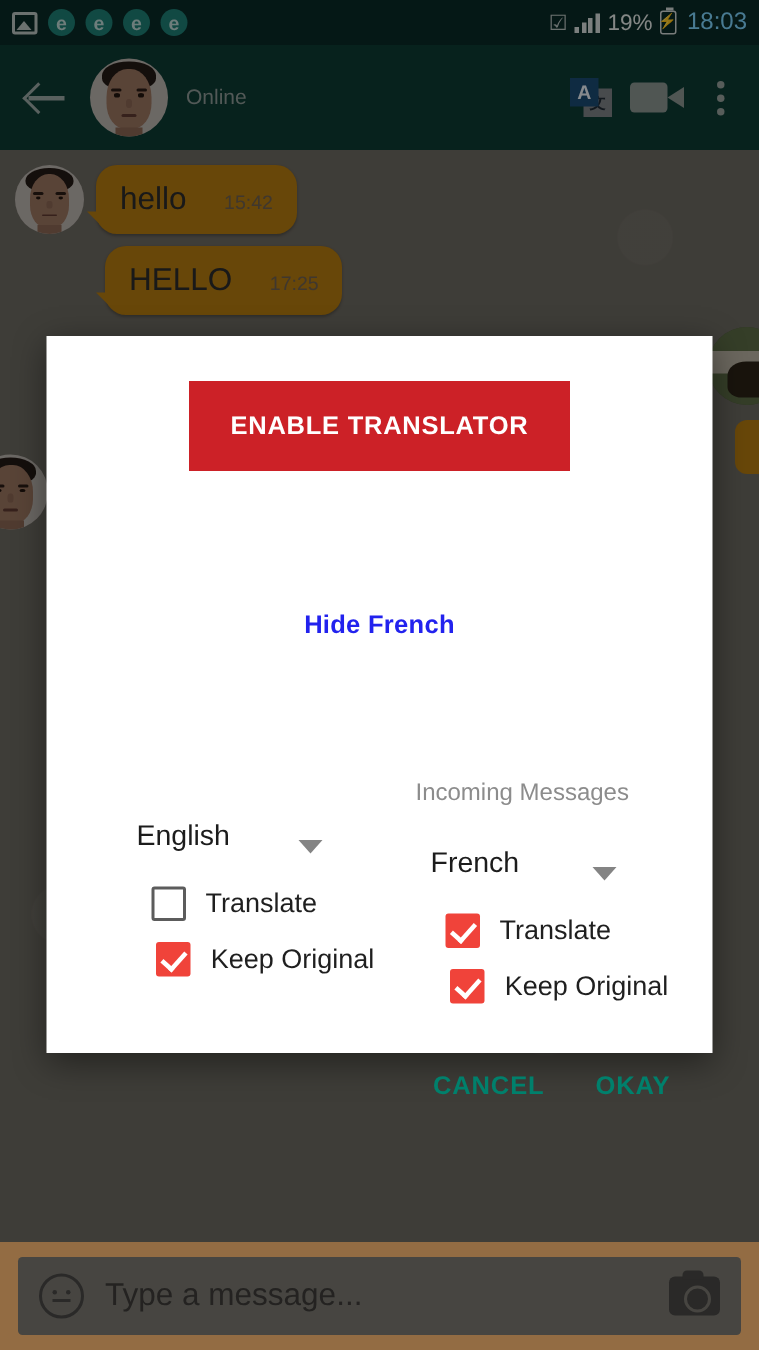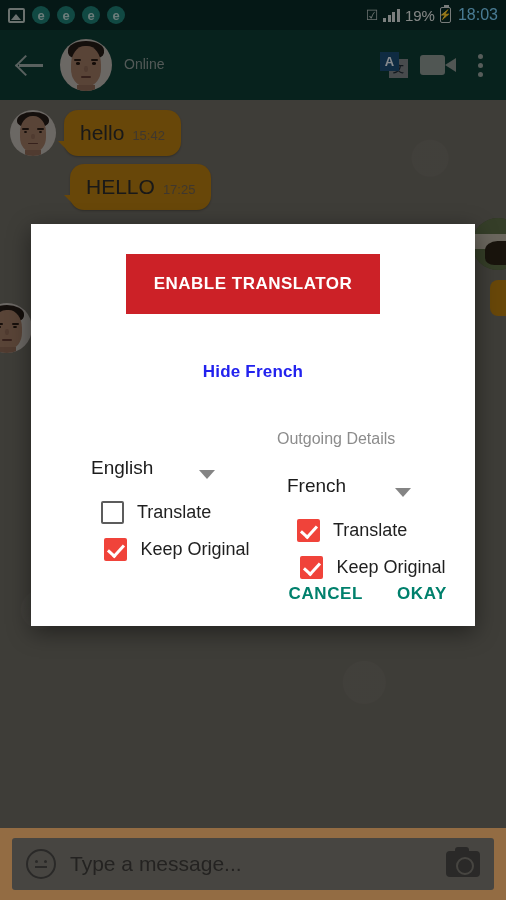--- a/index.html
+++ b/index.html
@@ -180,21 +180,21 @@
       radial-gradient(circle at 8% 70%, rgba(255,255,255,.03) 0 19px, transparent 20px),
       radial-gradient(circle at 72% 80%, rgba(255,255,255,.03) 0 21px, transparent 22px),
       #6c6961;
   }
   .msg-row { display: flex; align-items: flex-start; gap: 8px; padding: 0 10px; }
   .msg-row.incoming { margin-top: 10px; }
   .msg-row .avatar.small { width: 46px; height: 46px; flex: 0 0 46px; }
   .bubble {
     background: #b37a10; border-radius: 14px;
     padding: 11px 16px; position: relative;
-    display: flex; align-items: baseline; gap: 8px;
+    display: flex; align-items: baseline; gap: 25px;
     max-width: 300px;
     box-shadow: 0 1px 2px rgba(0,0,0,.25);
   }
   .bubble .text { font-size: 21px; color: #2b2b2b; }
   .bubble .time { font-size: 13px; color: #6d6050; }
   .bubble.tail-left::after {
     content: ""; position: absolute; left: -6px; bottom: 6px;
     width: 0; height: 0;
     border-top: 9px solid #b37a10;
     border-left: 9px solid transparent;
@@ -272,25 +272,26 @@
 
   
   #scrim {
     position: absolute; inset: 0; background: rgba(0,0,0,0.42);
     z-index: 20;
   }
 
   
   #translator-dialog {
     position: absolute; left: 31px; top: 224px;
-    width: 444px; height: 402px;
+    width: 444px; height: 478px;
     background: #ffffff; z-index: 30;
     box-shadow: 0 6px 22px rgba(0,0,0,.45);
     display: flex; flex-direction: column;
     padding: 0 22px;
+    gap: 45px;
   }
   #enable-translator-button {
     align-self: center; margin-top: 30px;
     background: #cc2127; color: #ffffff;
     border: none; cursor: pointer;
     font-family: "Liberation Sans", sans-serif;
     font-size: 17px; font-weight: bold; letter-spacing: 0.5px;
     padding: 20px 28px; min-width: 205px;
   }
   #hide-details-link {
@@ -492,21 +493,21 @@
           <span class="cbox off"></span>
           <span class="check-label">Translate</span>
         </div>
         <div class="check-row second">
           <span class="cbox on"></span>
           <span class="check-label">Keep Original</span>
         </div>
       </div>
 
       <div class="column">
-        <div class="col-header">Outgoing Details</div>
+        <div class="col-header">Incoming Messages</div>
         <div class="lang-select">
           <span class="lang-value">French</span>
           <span class="caret"></span>
         </div>
         <div class="check-row">
           <span class="cbox on"></span>
           <span class="check-label">Translate</span>
         </div>
         <div class="check-row second">
           <span class="cbox on"></span>

